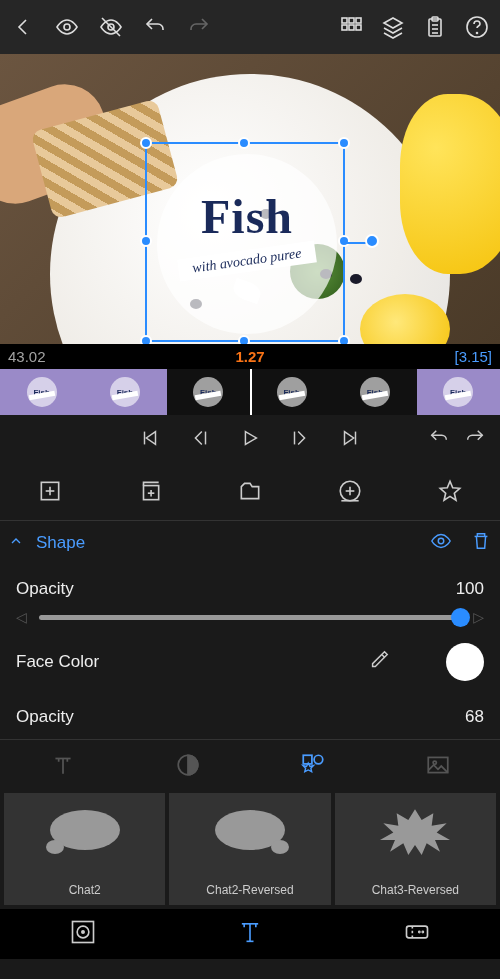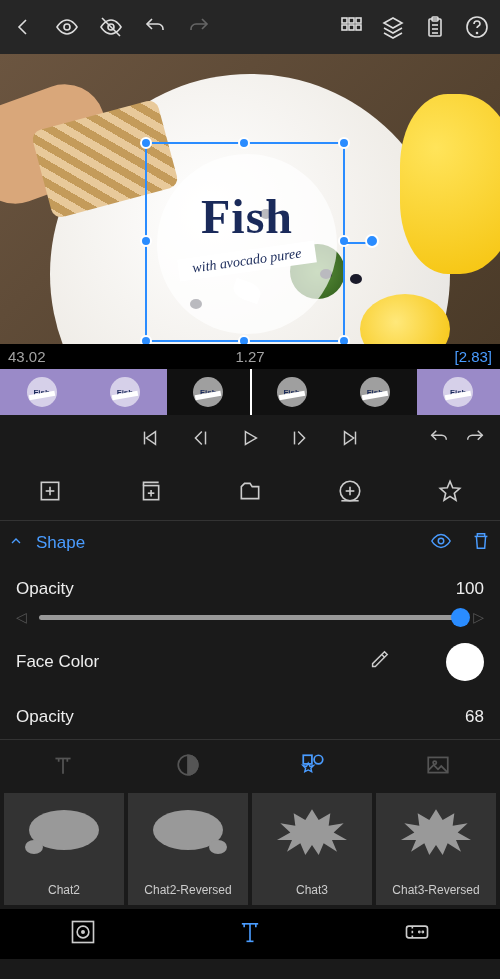--- a/index.html
+++ b/index.html
@@ -136,21 +136,21 @@
     transform: rotate(20deg);
   }
 
   .timecodes {
     display: flex; justify-content: space-between;
     padding: 4px 8px;
     font-size: 15px;
     background: #000;
   }
   .tc-left { color: #a3a3a3; }
-  .tc-mid { color: #a3a3a3; }
+  .tc-mid { color: #f97316; font-weight: bold; }
   .tc-right { color: #4a9cff; }
 
   .timeline {
     height: 46px;
     background: #000;
     display: flex;
     position: relative;
   }
   .tl-clip {
     flex: 1; height: 100%;
@@ -393,21 +393,21 @@
     <div class="handle h-bm"></div>
     <div class="handle h-br"></div>
     <div class="rot-line"></div>
     <div class="rot-handle"></div>
   </div>
 </div>
 
 <div class="timecodes">
   <span class="tc-left">43.02</span>
   <span class="tc-mid">1.27</span>
-  <span class="tc-right">[2.83]</span>
+  <span class="tc-right">[3.15]</span>
 </div>
 
 <div class="timeline">
   <div class="tl-clip tl-purple">
       <div class="tl-mini">Fish<div class="tl-mini-ribbon"></div></div>
     </div>
   <div class="tl-clip tl-purple">
       <div class="tl-mini">Fish<div class="tl-mini-ribbon"></div></div>
     </div>
   <div class="tl-clip tl-black">
@@ -576,28 +576,20 @@
   </div>
   <div class="shape-card">
     <div class="shape-prev">
         <div class="bubble rev"></div>
       </div>
     <div class="shape-label">Chat2-Reversed</div>
   </div>
   <div class="shape-card">
     <div class="shape-prev burst">
         <svg viewBox="0 0 100 60">
-          <path fill="#999" d="M50 5 L58 18 L72 10 L70 25 L88 22 L76 33 L92 42 L74 42 L80 56 L64 46 L58 60 L50 48 L42 60 L36 46 L20 56 L26 42 L8 42 L24 33 L12 22 L30 25 L28 10 L42 18 Z"></path>
-        </svg>
-      </div>
-    <div class="shape-label">Chat3</div>
-  </div>
-  <div class="shape-card">
-    <div class="shape-prev burst">
-        <svg viewBox="0 0 100 60">
           <path fill="#999" d="M50 5 L58 18 L72 10 L70 25 L88 22 L76 33 L92 42 L74 42 L80 56 L64 46 L58 60 L50 48 L42 60 L36 46 L20 56 L26 42 L8 42 L24 33 L12 22 L30 25 L28 10 L42 18 Z" transform="scale(-1,1) translate(-100,0)"></path>
         </svg>
       </div>
     <div class="shape-label">Chat3-Reversed</div>
   </div>
 </div>
 
 <div class="bottombar">
   <div class="bb-btn"><svg viewBox="0 0 24 24">
         <rect x="3" y="3" width="18" height="18"></rect>

